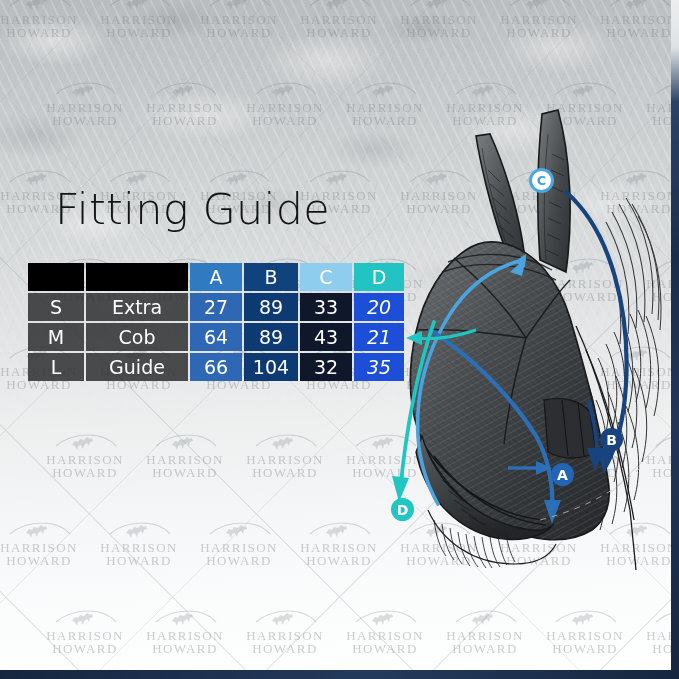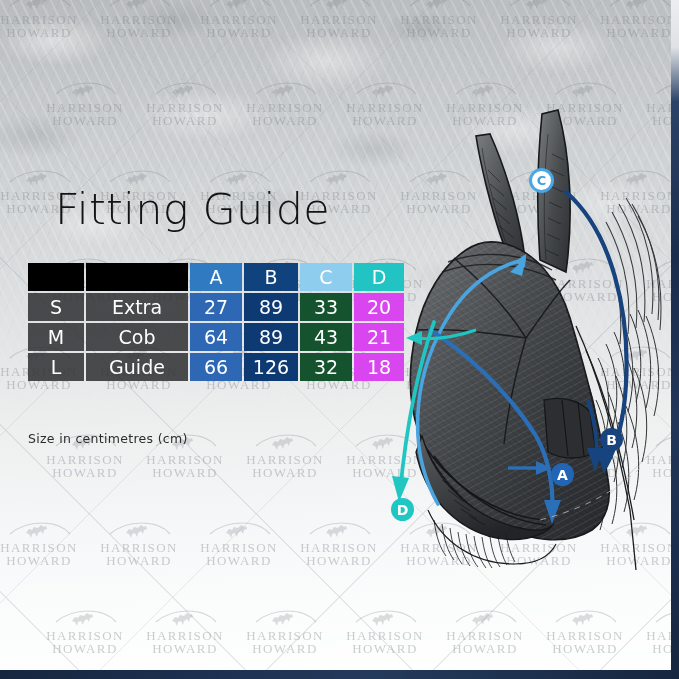--- a/index.html
+++ b/index.html
@@ -111,22 +111,22 @@
   .hd-black{background:#000000;}
   .hd-a{background:#2f7ac0;font-size:19px;}
   .hd-b{background:#10427e;font-size:19px;}
   .hd-c{background:#8ecdee;font-size:19px;}
   .hd-d{background:#22c3c3;font-size:19px;}
   thead td{height:30px;}
 
   .cell-dark{background:rgba(46,48,50,.86);font-size:19px;}
   .cell-a{background:#2e67b4;}
   .cell-b{background:#0e3a74;}
-  .cell-c{background:#14532d;}
-  .cell-d{background:#d946ef;}
+  .cell-c{background:#0f172a;}
+  .cell-d{background:#1d4ed8;font-style:italic;}
 
   .caption{
     position:absolute;left:28px;top:431px;z-index:14;
     font-size:12.5px;color:#2c2c2c;letter-spacing:.3px;
     font-family:"DejaVu Sans", sans-serif;
   }
   .note{
     position:absolute;left:28px;top:496px;width:360px;z-index:14;
     font-size:15.5px;color:#232323;line-height:26px;letter-spacing:.1px;
     font-family:"DejaVu Sans", sans-serif;
@@ -847,24 +847,23 @@
           <td class="c-name cell-dark">Cob</td>
           <td class="c-a cell-a">64</td>
           <td class="c-b cell-b">89</td>
           <td class="c-c cell-c">43</td>
           <td class="c-d cell-d">21</td>
         </tr>
         <tr>
           <td class="c-size cell-dark">L</td>
           <td class="c-name cell-dark">Guide</td>
           <td class="c-a cell-a">66</td>
-          <td class="c-b cell-b">126</td>
+          <td class="c-b cell-b">104</td>
           <td class="c-c cell-c">32</td>
-          <td class="c-d cell-d">18</td>
+          <td class="c-d cell-d">35</td>
         </tr>
       </tbody>
   </table>
 
-  <div class="caption">Size in centimetres (cm)</div>
 
   <div class="edge edge-b"></div>
   <div class="edge edge-r2"></div>
 </div>
 
 </body></html>

